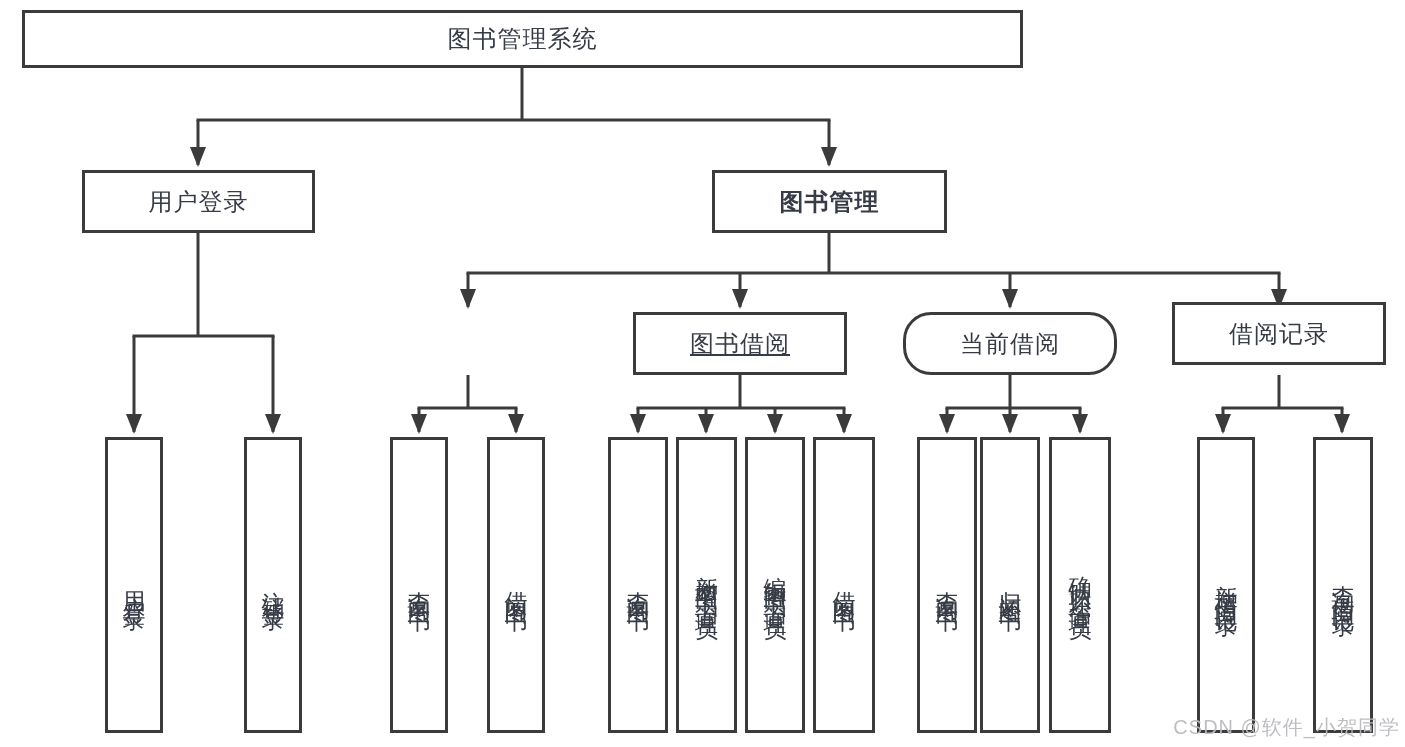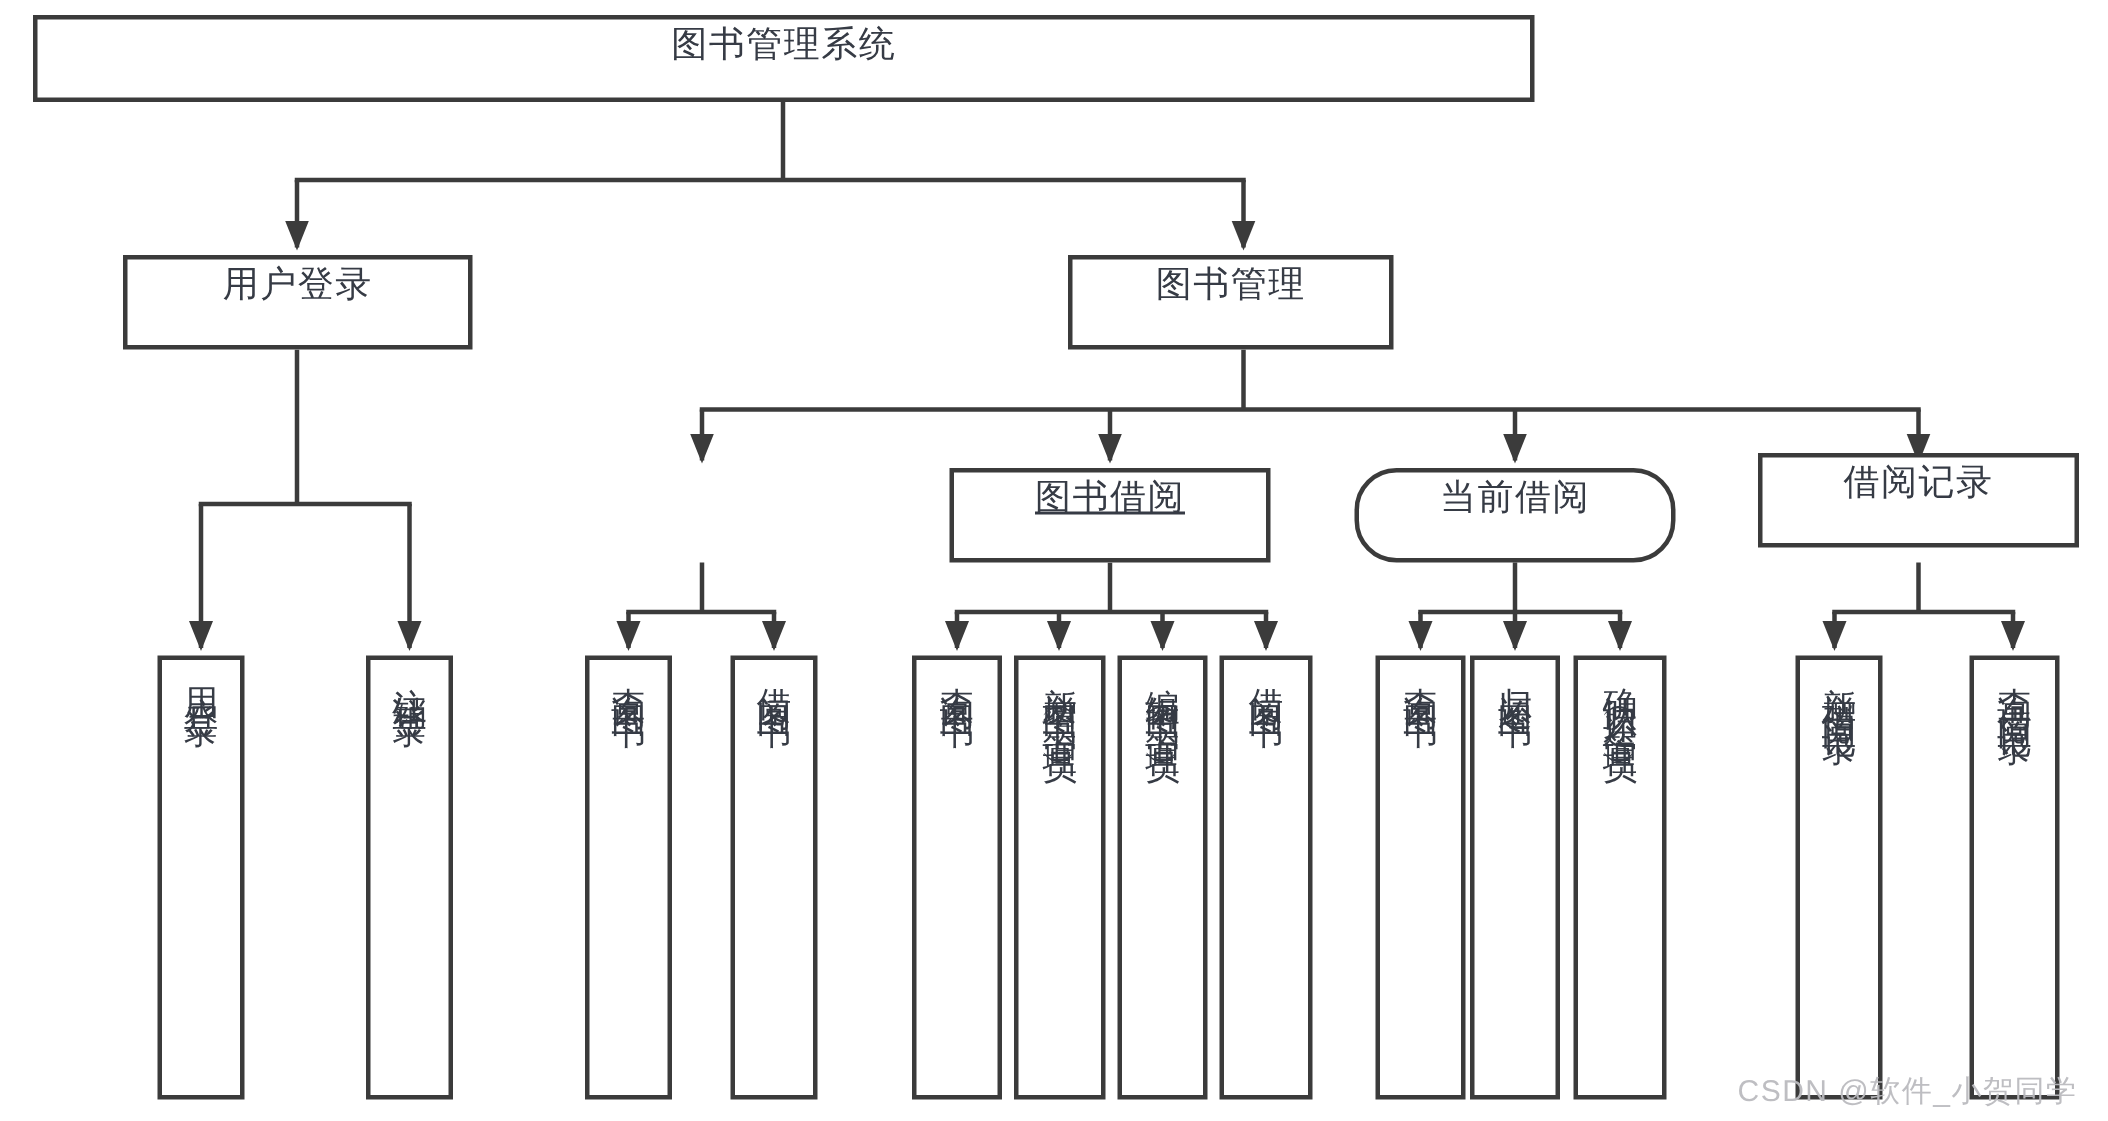--- a/index.html
+++ b/index.html
@@ -9,36 +9,36 @@
     background:#ffffff;
     font-family:"Liberation Sans",sans-serif;
     overflow:hidden;
   }
   #wires{position:absolute;left:0;top:0;z-index:1;}
   .node{
     position:absolute;
     box-sizing:border-box;
     border:3px solid #3b3b3b;
     background:#ffffff;
-    display:flex;align-items:flex-start;justify-content:center;
+    display:flex;align-items:center;justify-content:center;
     color:#363b45;
     z-index:2;
   }
   .hbox{font-size:24px;letter-spacing:1px;}
   .vbox{font-size:23px;}
   .vbox .vtext{
     writing-mode:vertical-lr;
     text-orientation:mixed;
     letter-spacing:6px;
     line-height:1;
   }
   
   .n-root          {left:22px;  top:10px;  width:1001px;height:58px;}
   .n-user-login    {left:82px;  top:170px; width:233px; height:63px;}
-  .n-book-mgmt     {left:712px; top:170px; width:217px; height:63px;}
+  .n-book-mgmt     {left:712px; top:170px; width:235px; height:63px;font-weight:bold;}
   .n-new-book-rec  {left:361px; top:312px; width:214px; height:63px;}
   .n-book-borrow   {left:633px; top:312px; width:214px; height:63px;text-decoration:underline;}
   .n-current-borrow{left:903px; top:312px; width:214px; height:63px;border-radius:28px;}
   .n-borrow-records{left:1172px;top:302px; width:214px; height:63px;}
   
   .leaf{top:437px;height:296px;}
   .l-user-login  {left:105px; width:58px;}
   .l-logout      {left:244px; width:58px;}
   .l-rec-query   {left:390px; width:58px;}
   .l-rec-borrow  {left:487px; width:58px;}
@@ -46,21 +46,21 @@
   .l-bor-add     {left:676px; width:61px;}
   .l-bor-edit    {left:745px; width:60px;}
   .l-bor-borrow  {left:813px; width:62px;}
   .l-cur-query   {left:917px; width:60px;}
   .l-cur-return  {left:980px; width:60px;}
   .l-cur-confirm {left:1049px;width:62px;}
   .l-recs-add    {left:1197px;width:58px;}
   .l-recs-query  {left:1313px;width:60px;}
   .watermark{
     position:absolute;
-    right:20px;top:714px;
+    right:5px;top:714px;
     z-index:5;
     font-size:20px;
     color:rgba(186,186,191,0.95);
     letter-spacing:1px;
     white-space:nowrap;
   }
 </style>
 </head>
 <body>
 

